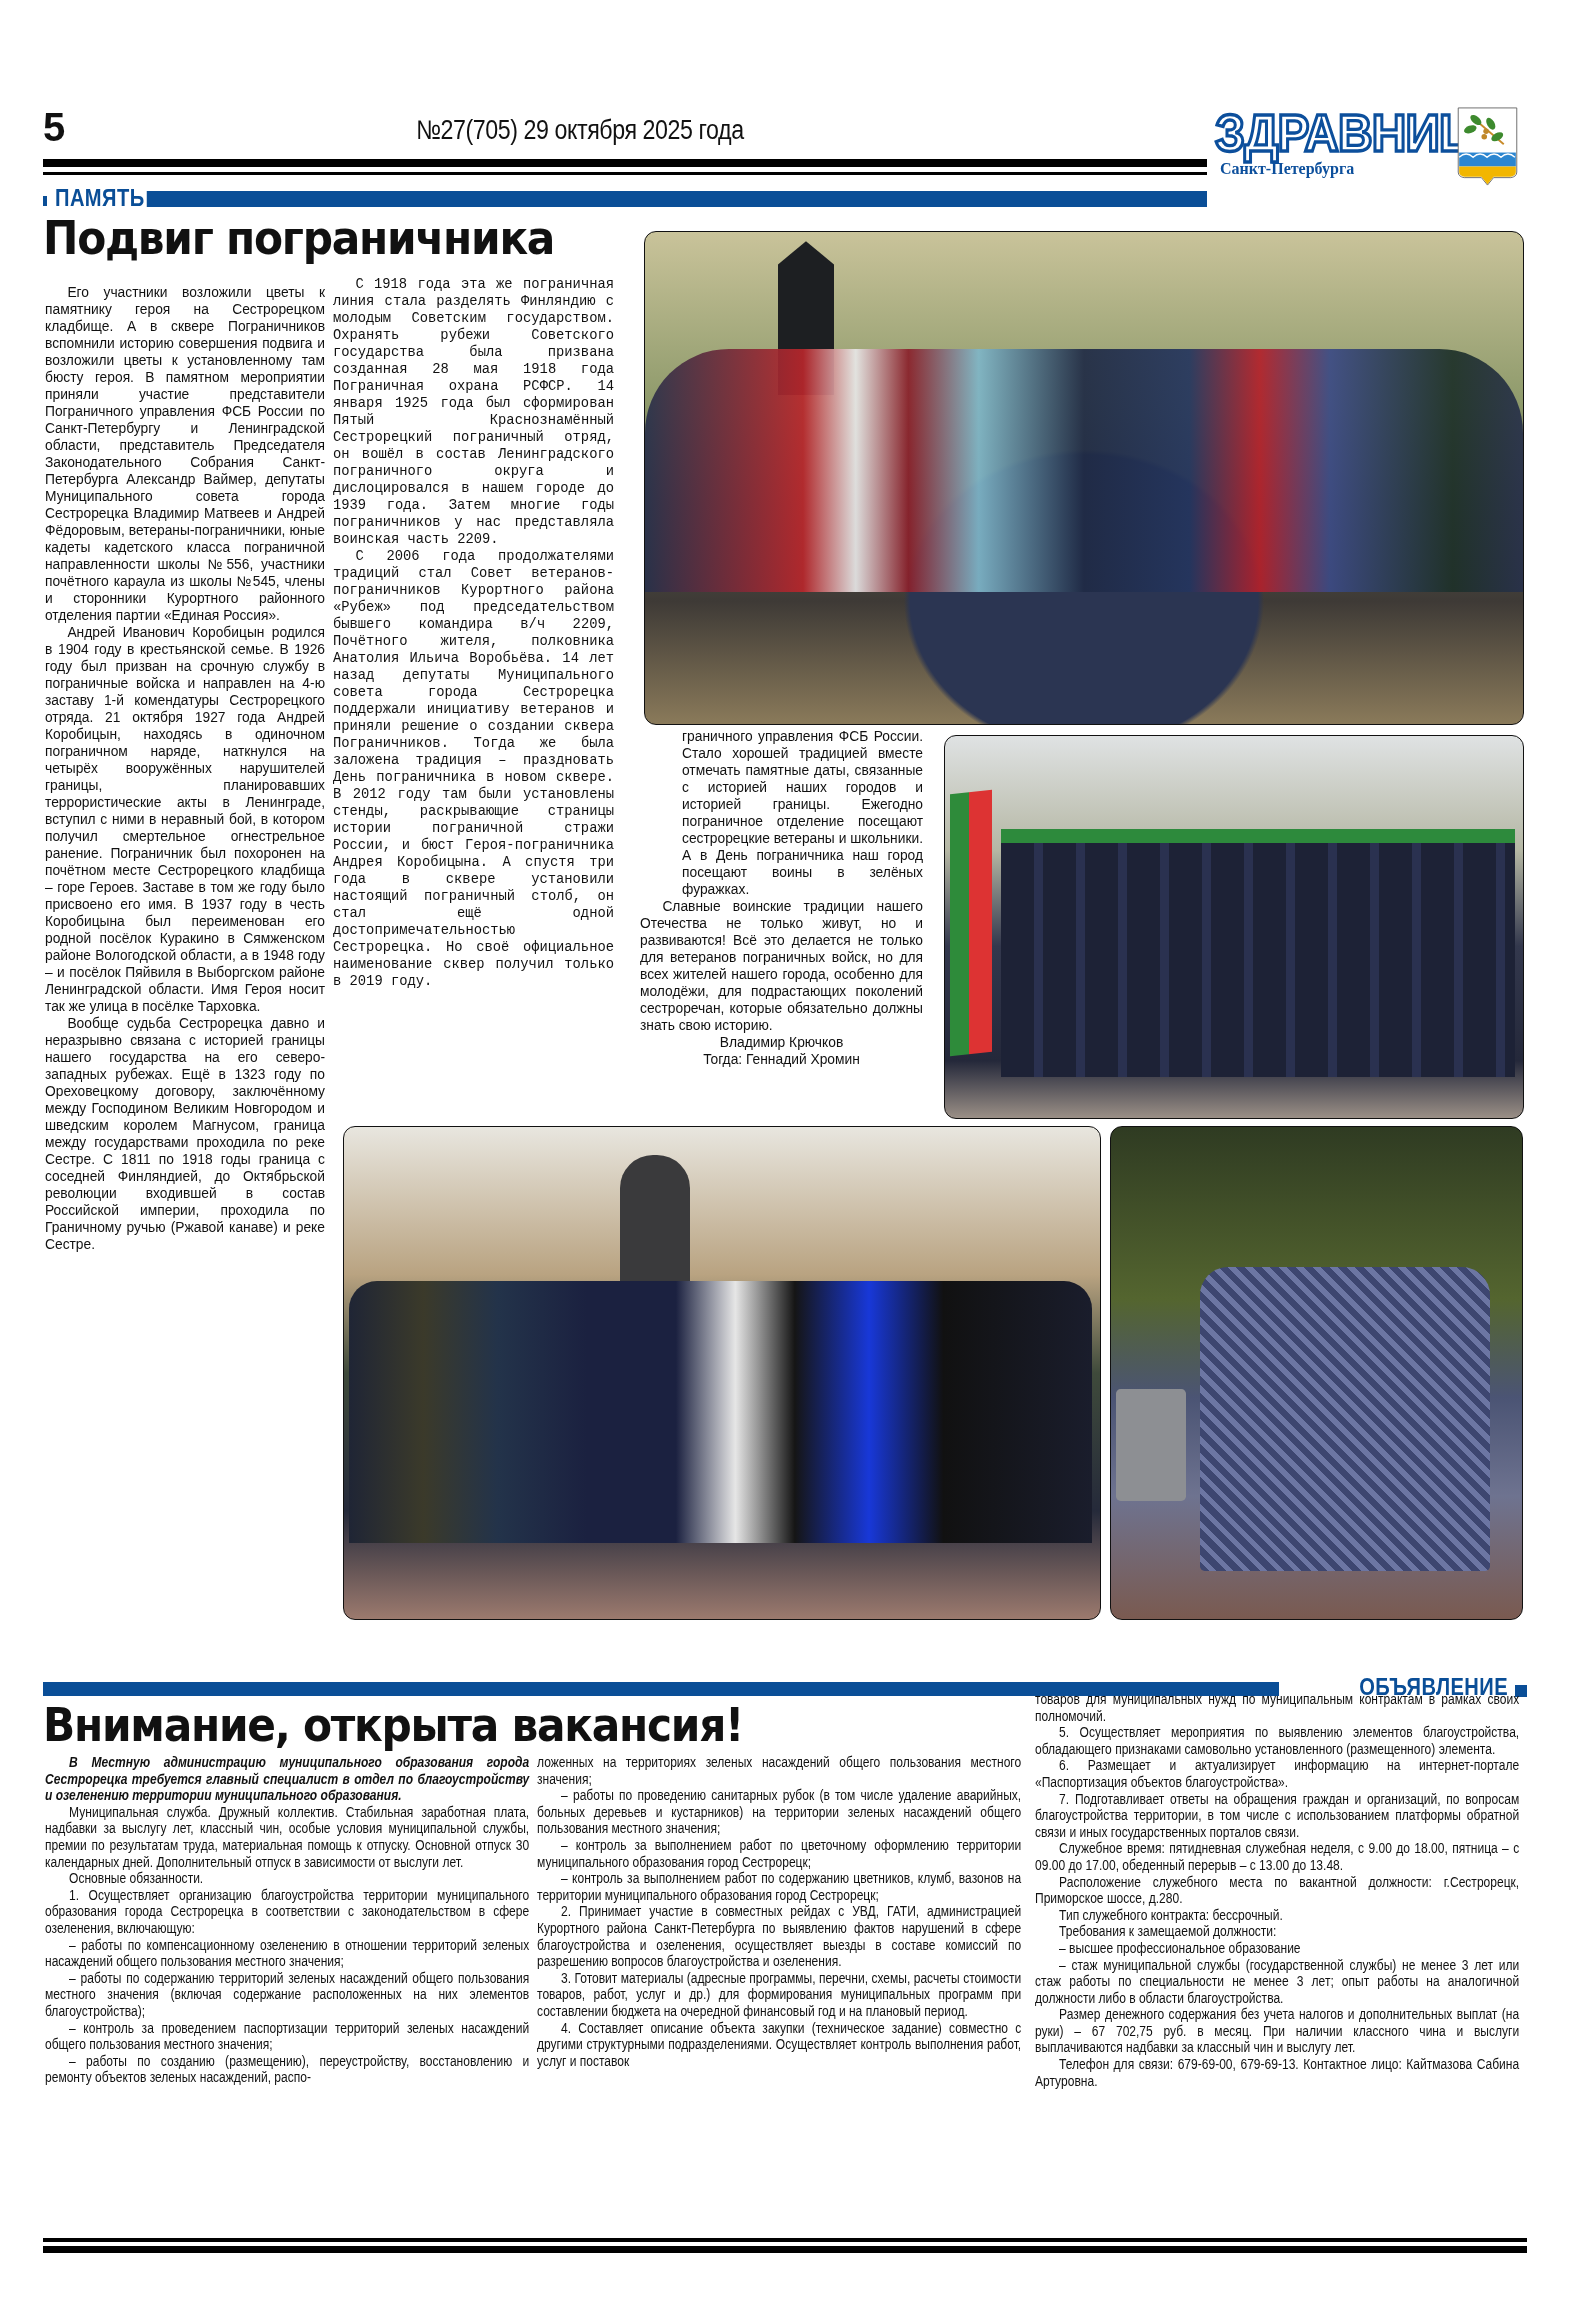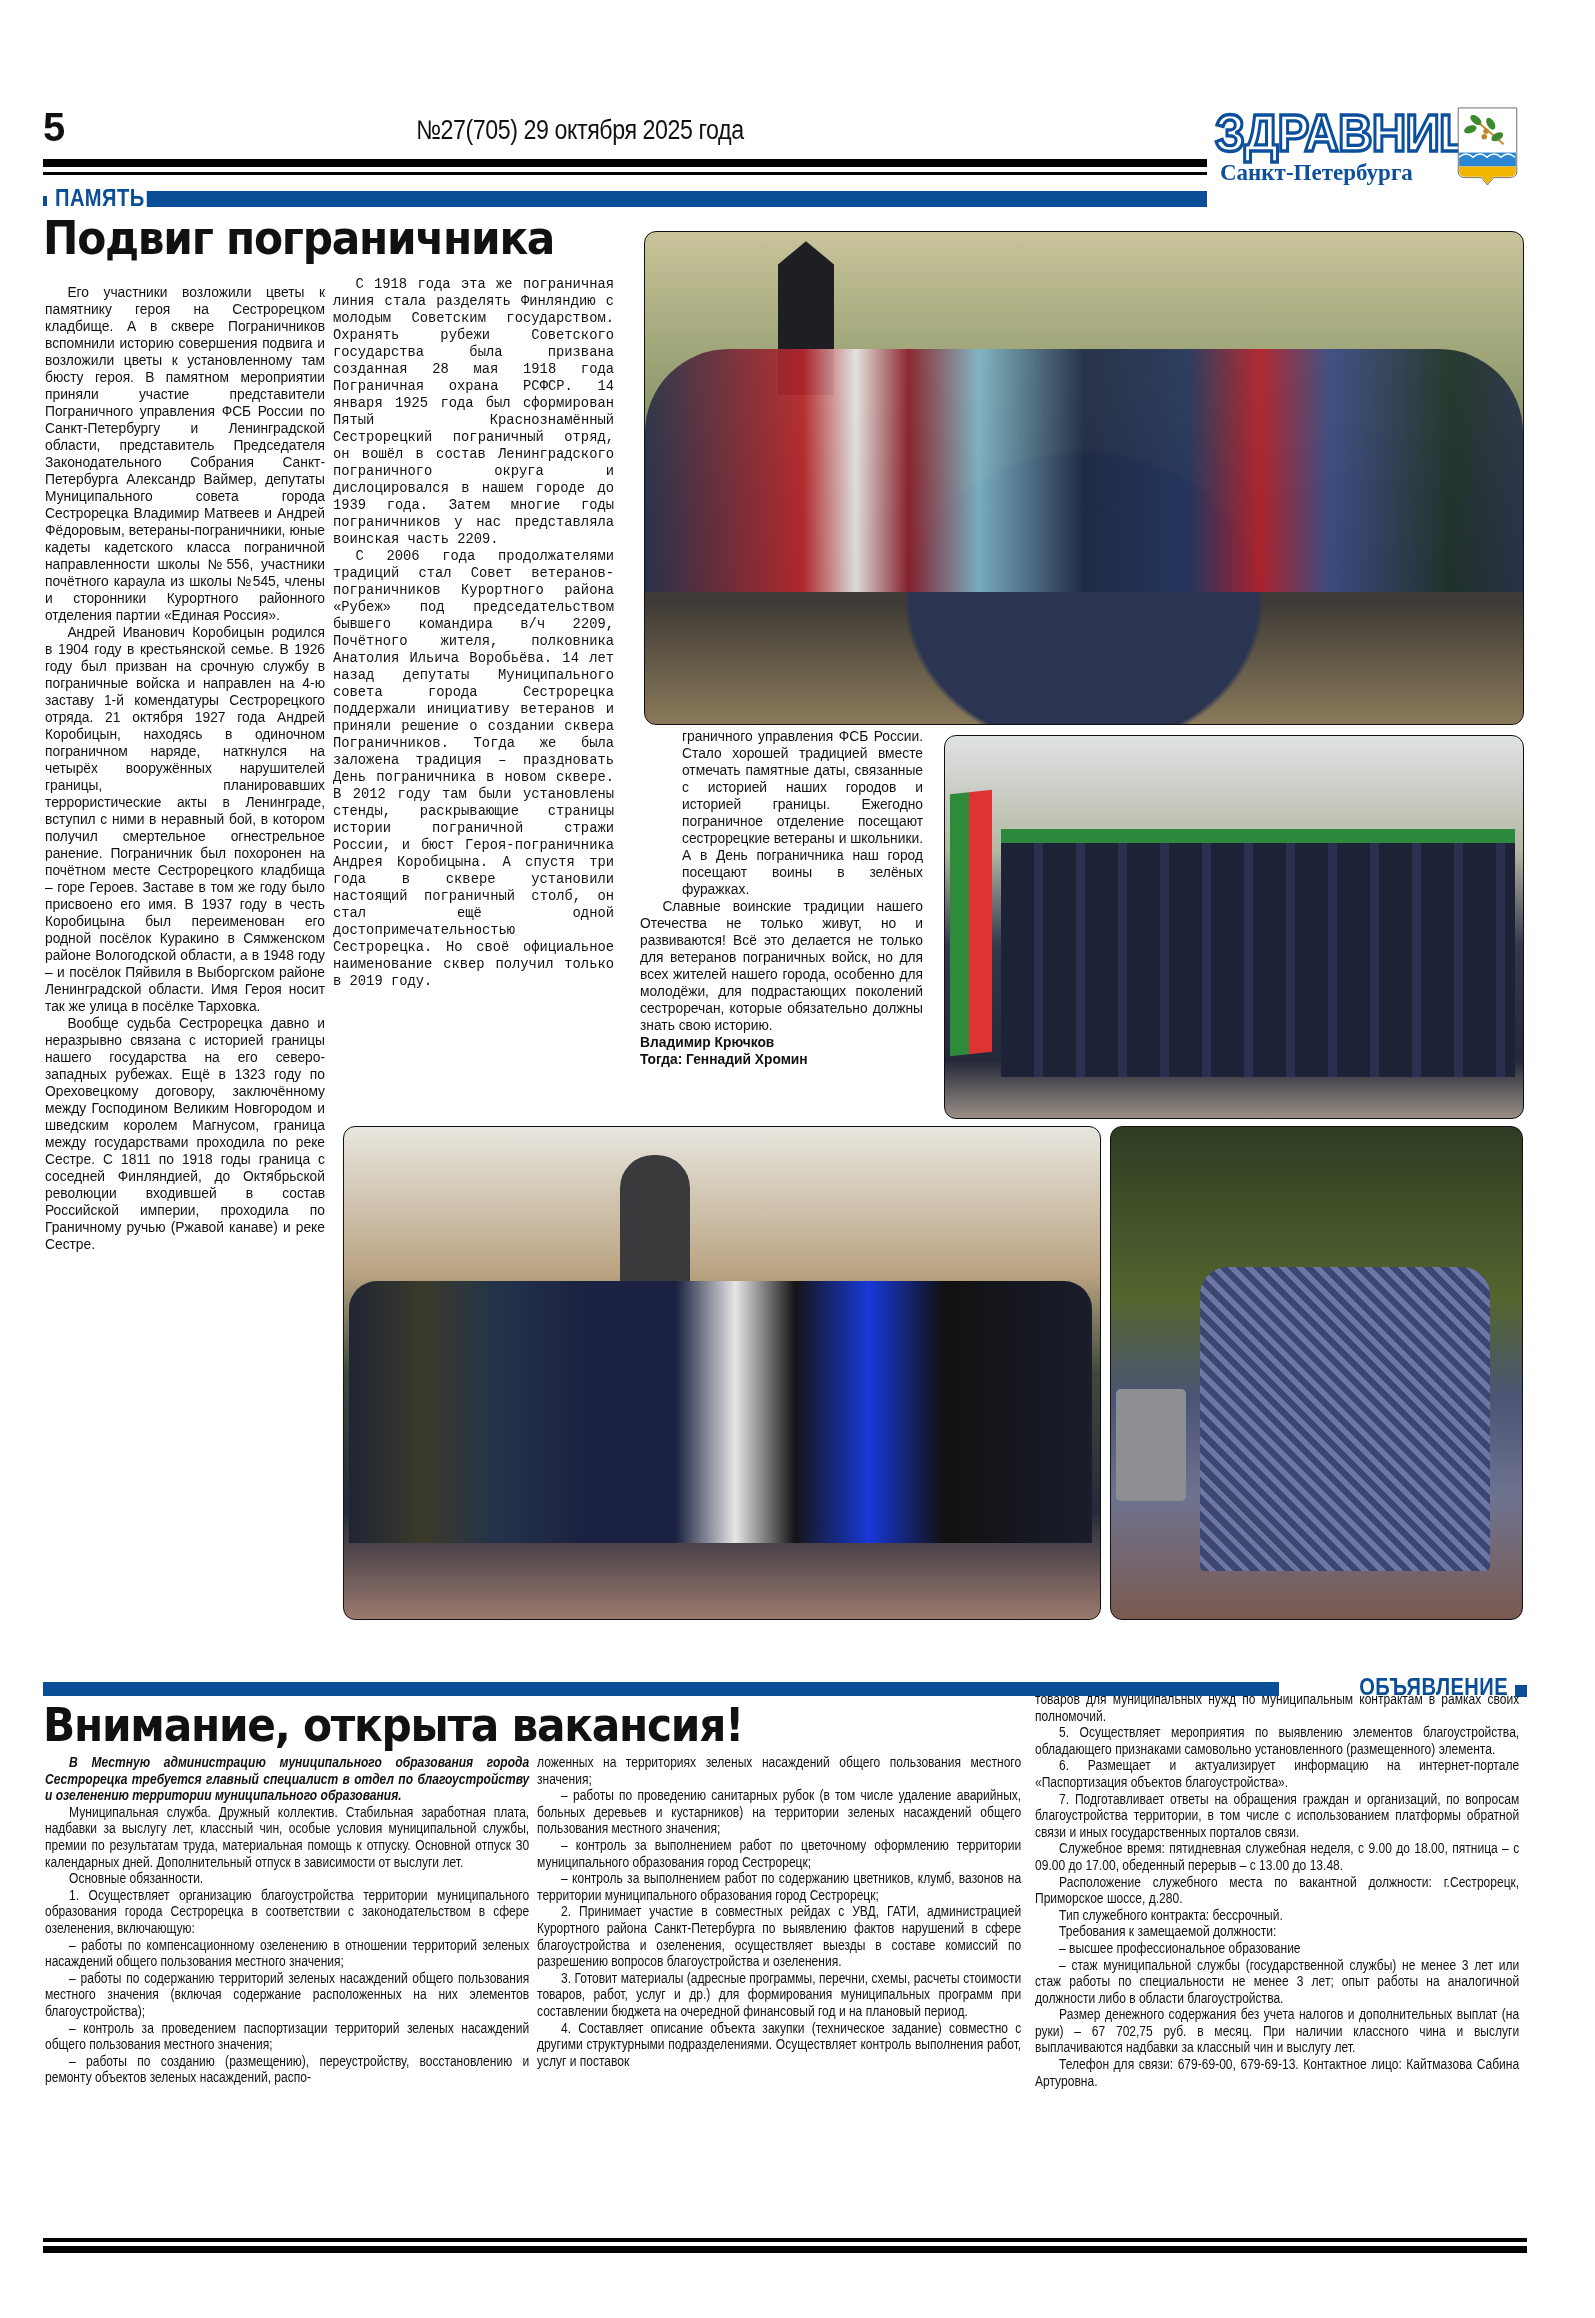--- a/index.html
+++ b/index.html
@@ -6,40 +6,40 @@
   body { width: 1595px; height: 2319px; position: relative; overflow: hidden; font-family: "Liberation Sans", sans-serif; color: #111; }
   .abs { position: absolute; }
 
   
   .page-num { left: 43px; top: 107px; font-family: "Liberation Sans", sans-serif; font-weight: bold; font-size: 40px; line-height: 1; }
   .issue { left: 416px; top: 117px; font-size: 27px; line-height: 1; transform: scaleX(0.86); transform-origin: left top; letter-spacing: -0.5px; }
   .rule-thick { left: 43px; top: 159px; width: 1164px; height: 7.5px; background: #000; }
   .rule-thin { left: 43px; top: 172px; width: 1164px; height: 2.8px; background: #000; }
   .logo-title { left: 1215px; top: 107px; font-family: "Liberation Sans", sans-serif; font-weight: bold; font-size: 52px; line-height: 1; color: #fff;
     -webkit-text-stroke: 3.3px #0c4f9c; letter-spacing: -0.9px; transform: scaleX(0.92); transform-origin: left top; }
-  .logo-sub { left: 1220px; top: 161px; font-family: "Liberation Serif", serif; font-weight: bold; font-size: 23px; color: #0c4f9c; line-height: 1; }
+  .logo-sub { left: 1220px; top: 161px; font-family: "Liberation Serif", serif; font-weight: bold; font-size: 16px; color: #0c4f9c; line-height: 1; }
   .crest { left: 1457px; top: 107px; width: 61px; height: 79px; }
 
   
   .section-bar { left: 43px; top: 189px; width: 1164px; height: 19.6px; }
   .section-bar .fill { position: absolute; left: 47px; right: 0; top: 1.9px; height: 16px; background: #0a4e97; }
   .section-bar .label { position: absolute; left: 3.7px; top: -3.7px; font-weight: bold; font-size: 23.4px; color: #0a4e97; background: #fff; padding: 0 2.8px 0 9.3px; transform: scaleX(0.86); transform-origin: left top; letter-spacing: 0.5px; }
   .section-bar .bullet { position: absolute; left: 0; top: 6.5px; width: 10.3px; height: 10.3px; background: #0a4e97; }
 
   .headline { left: 43px; top: 213px; font-family: "DejaVu Sans", sans-serif; font-weight: bold; font-size: 47px; line-height: 1.05; letter-spacing: -1.4px; transform: scaleX(0.9); transform-origin: left top; }
 
   
   .col { font-size: 13.8px; line-height: 17px; text-align: justify; hyphens: manual; }
   .col p { margin: 0; text-indent: 22.4px; }
   .col p.noind { text-indent: 0; margin-left: 42px; }
   .lead { font-weight: bold; font-style: italic; }
   .col1 { left: 45px; top: 284px; width: 280px; }
   .col2 { left: 333px; top: 276px; width: 281px; font-family: Liberation Mono, monospace; }
   .col3 { left: 640px; top: 728px; width: 283px; }
-  .byline { text-align: left; font-weight: bold; text-indent: 0 !important; }
+  .byline { text-align: center; font-weight: normal; text-indent: 0 !important; }
 
   
   .photo { border: 1.9px solid #111; border-radius: 12px; overflow: hidden; }
   .ph1 { left: 644px; top: 231px; width: 878px; height: 492px; background:
      radial-gradient(ellipse at 50% 75%, #2b3552 0 28%, transparent 29%),
      linear-gradient(180deg, #c9c39a 0%, #8e9a6b 35%, #5a5a4c 55%, #3e3a36 75%, #8a7a5a 100%); }
   .ph2 { left: 944px; top: 735px; width: 578px; height: 382px; background:
      linear-gradient(180deg, #dfe2e3 0%, #b5b7a4 30%, #33384d 55%, #24283a 85%, #9a8f86 100%); }
   .ph3 { left: 343px; top: 1126px; width: 756px; height: 492px; background:
      linear-gradient(180deg, #e8e6df 0%, #b9a381 30%, #3f4a3b 50%, #252a3a 78%, #9c7a6e 100%); }

